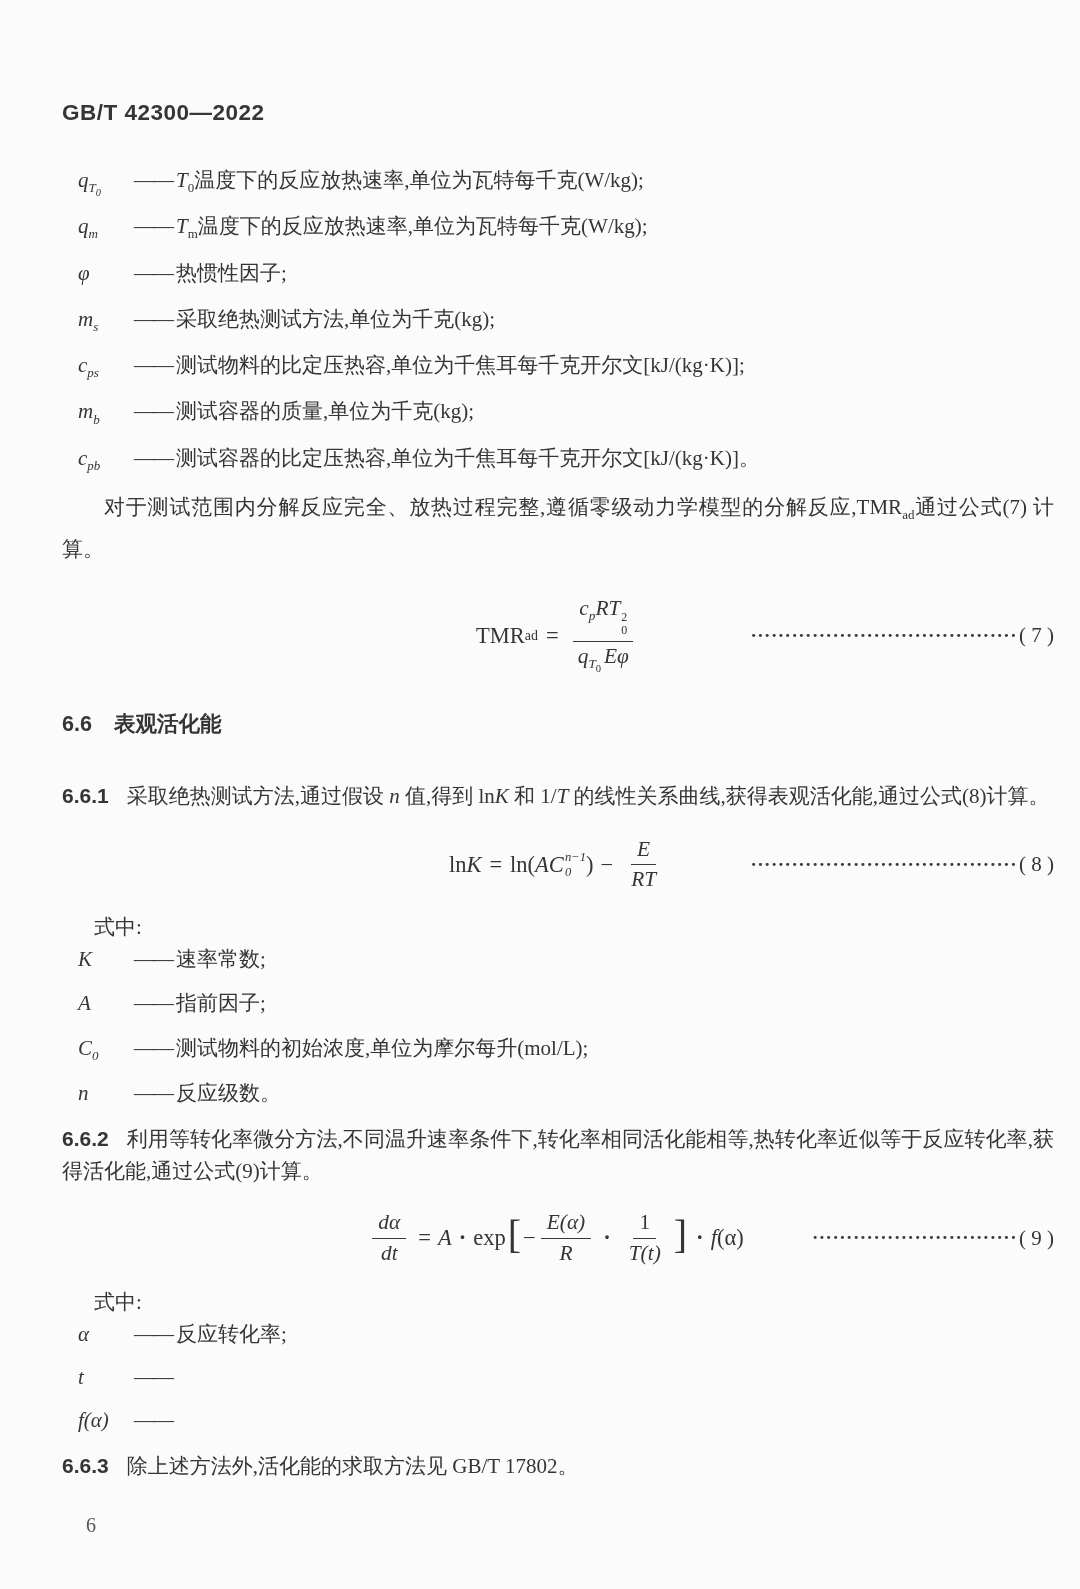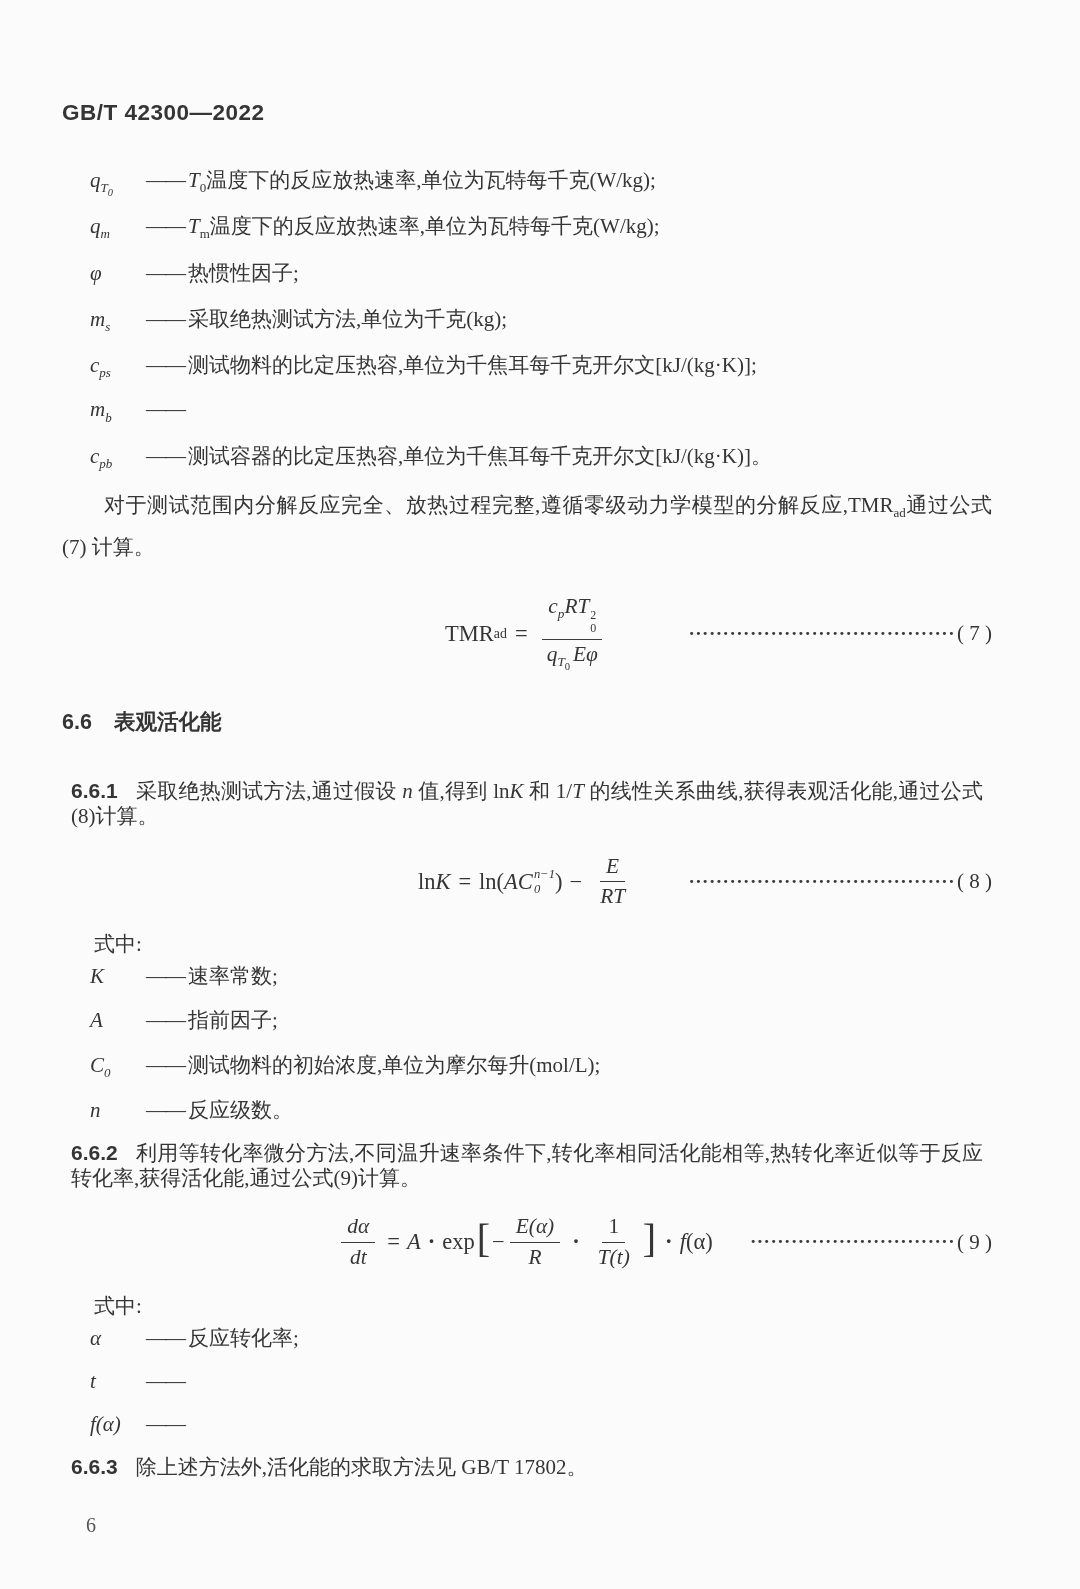--- a/index.html
+++ b/index.html
@@ -1,37 +1,37 @@
 <!DOCTYPE html>
 <html><head>
 <meta charset="utf-8">
 <style>
   * { box-sizing: border-box; }
   html,body { margin:0; padding:0; background:#e9e9e9; }
   .page {
     width:1080px; height:1589px; margin:0 auto; position:relative;
     background:#fbfbfb; color:#353535;
     font-family:"Liberation Serif","DejaVu Serif",serif;
-    font-size:21px; padding:100px 88px 0 62px; overflow:hidden;
+    font-size:21px; padding:100px 26px 0 62px; overflow:hidden;
   }
   .hdr { font-weight:bold; font-size:22.5px; letter-spacing:0.5px;
          font-family:"Liberation Sans","DejaVu Sans",sans-serif; margin-bottom:40px; }
   .it { font-style:italic; }
   sub { font-size:0.62em; }
   sub sub { font-size:0.8em; }
   
-  .defs { margin-left:28px; }
+  .defs { margin-left:16px; }
   .def-row { display:flex; align-items:baseline; margin-bottom:14.5px; }
   .def-sym { width:56px; flex:none; font-style:italic; }
   .def-dash { flex:none; margin-right:4px; letter-spacing:-2px; }
   .def-desc { flex:1; }
   
   p.body-p { margin:0; line-height:35px; text-align:justify; }
   .indent2 { text-indent:2em; }
-  .clause { margin:9px; line-height:25px; text-align:justify; }
+  .clause { margin:0; line-height:32px; text-align:justify; }
   .c-no { font-weight:bold; font-family:"Liberation Sans","DejaVu Sans",sans-serif; margin-right:18px; }
   .heading { font-weight:bold; font-family:"Liberation Sans","DejaVu Sans",sans-serif; font-size:21.5px; }
   .h-no { margin-right:22px; }
   
   .eq-row { position:relative; display:flex; justify-content:center; align-items:center;
             font-size:22.5px; }
   .eq { display:inline-flex; align-items:center; white-space:nowrap; }
   .frac { display:inline-flex; flex-direction:column; align-items:center; vertical-align:middle;
           margin:0 5px; font-size:0.95em; }
   .frac .fnum { padding:0 6px 3px; border-bottom:1.6px solid #3a3a3a; line-height:1.1; }
@@ -75,20 +75,21 @@
       <span class="def-desc"><span class="it"></span><sub></sub><span>采取绝热测试方法,单位为千克(kg);</span></span>
     </div>
     <div class="def-row">
       <span class="def-sym"><span>c</span><sub><span>ps</span><sub></sub></sub></span>
       <span class="def-dash">——</span>
       <span class="def-desc"><span class="it"></span><sub></sub><span>测试物料的比定压热容,单位为千焦耳每千克开尔文[kJ/(kg·K)];</span></span>
     </div>
     <div class="def-row">
       <span class="def-sym"><span>m</span><sub><span>b</span><sub></sub></sub></span>
       <span class="def-dash">——</span>
+      <span class="def-desc"><span class="it"></span><sub></sub><span>测试容器的质量,单位为千克(kg);</span></span>
     </div>
     <div class="def-row">
       <span class="def-sym"><span>c</span><sub><span>pb</span><sub></sub></sub></span>
       <span class="def-dash">——</span>
       <span class="def-desc"><span class="it"></span><sub></sub><span>测试容器的比定压热容,单位为千焦耳每千克开尔文[kJ/(kg·K)]。</span></span>
     </div>
   </div>
 
   <p class="body-p indent2" style="margin-top:4px"><span>对于测试范围内分解反应完全、放热过程完整,遵循零级动力学模型的分解反应,TMR</span><sub>ad</sub><span>通过公式(7) 计算。</span></p>
 

